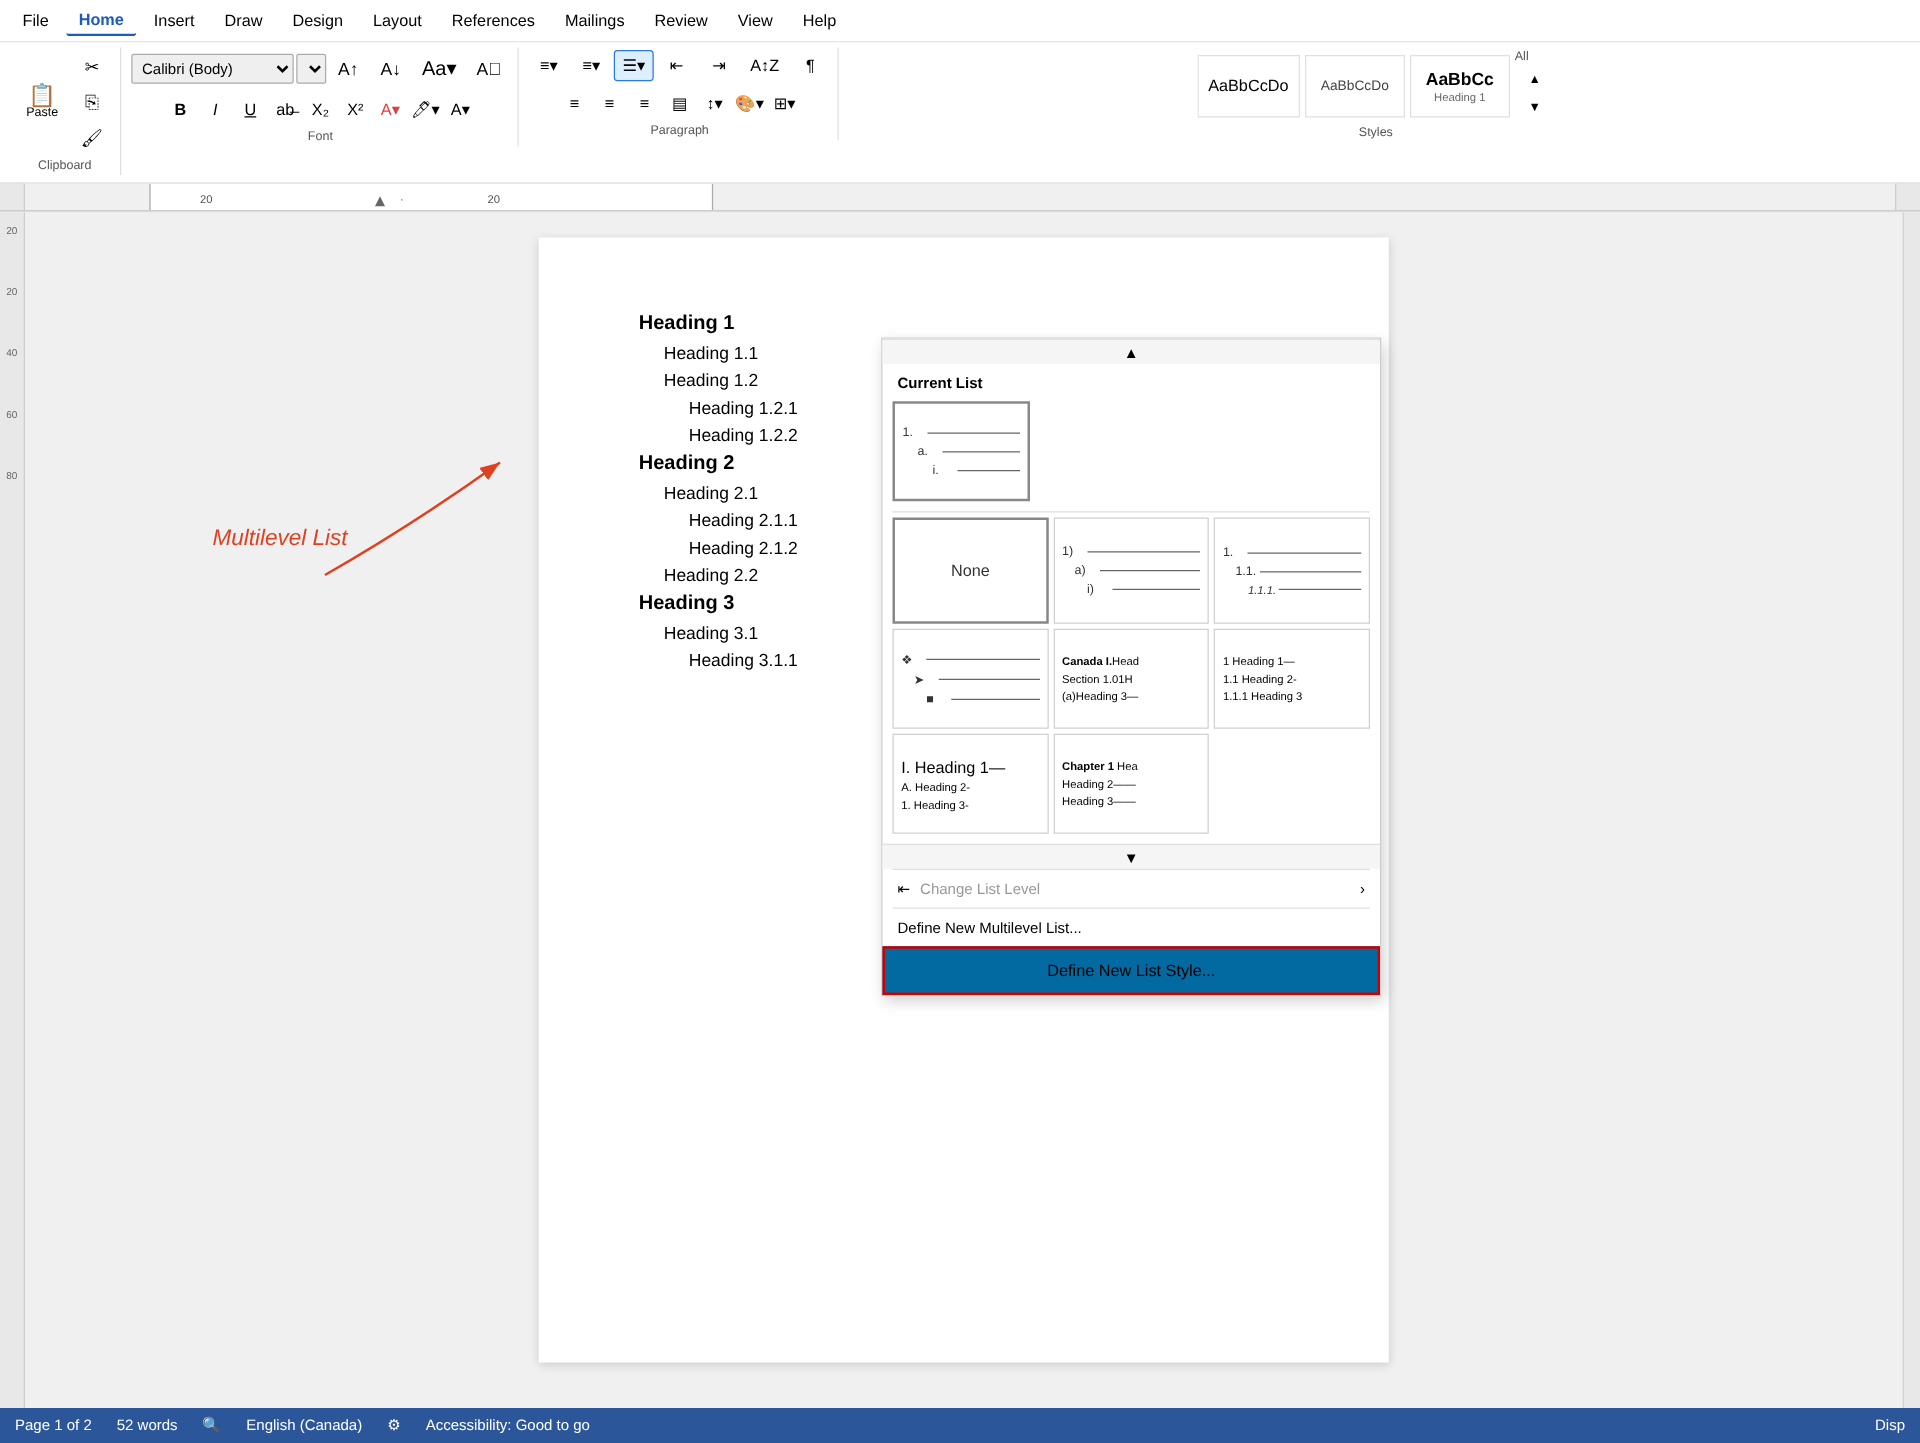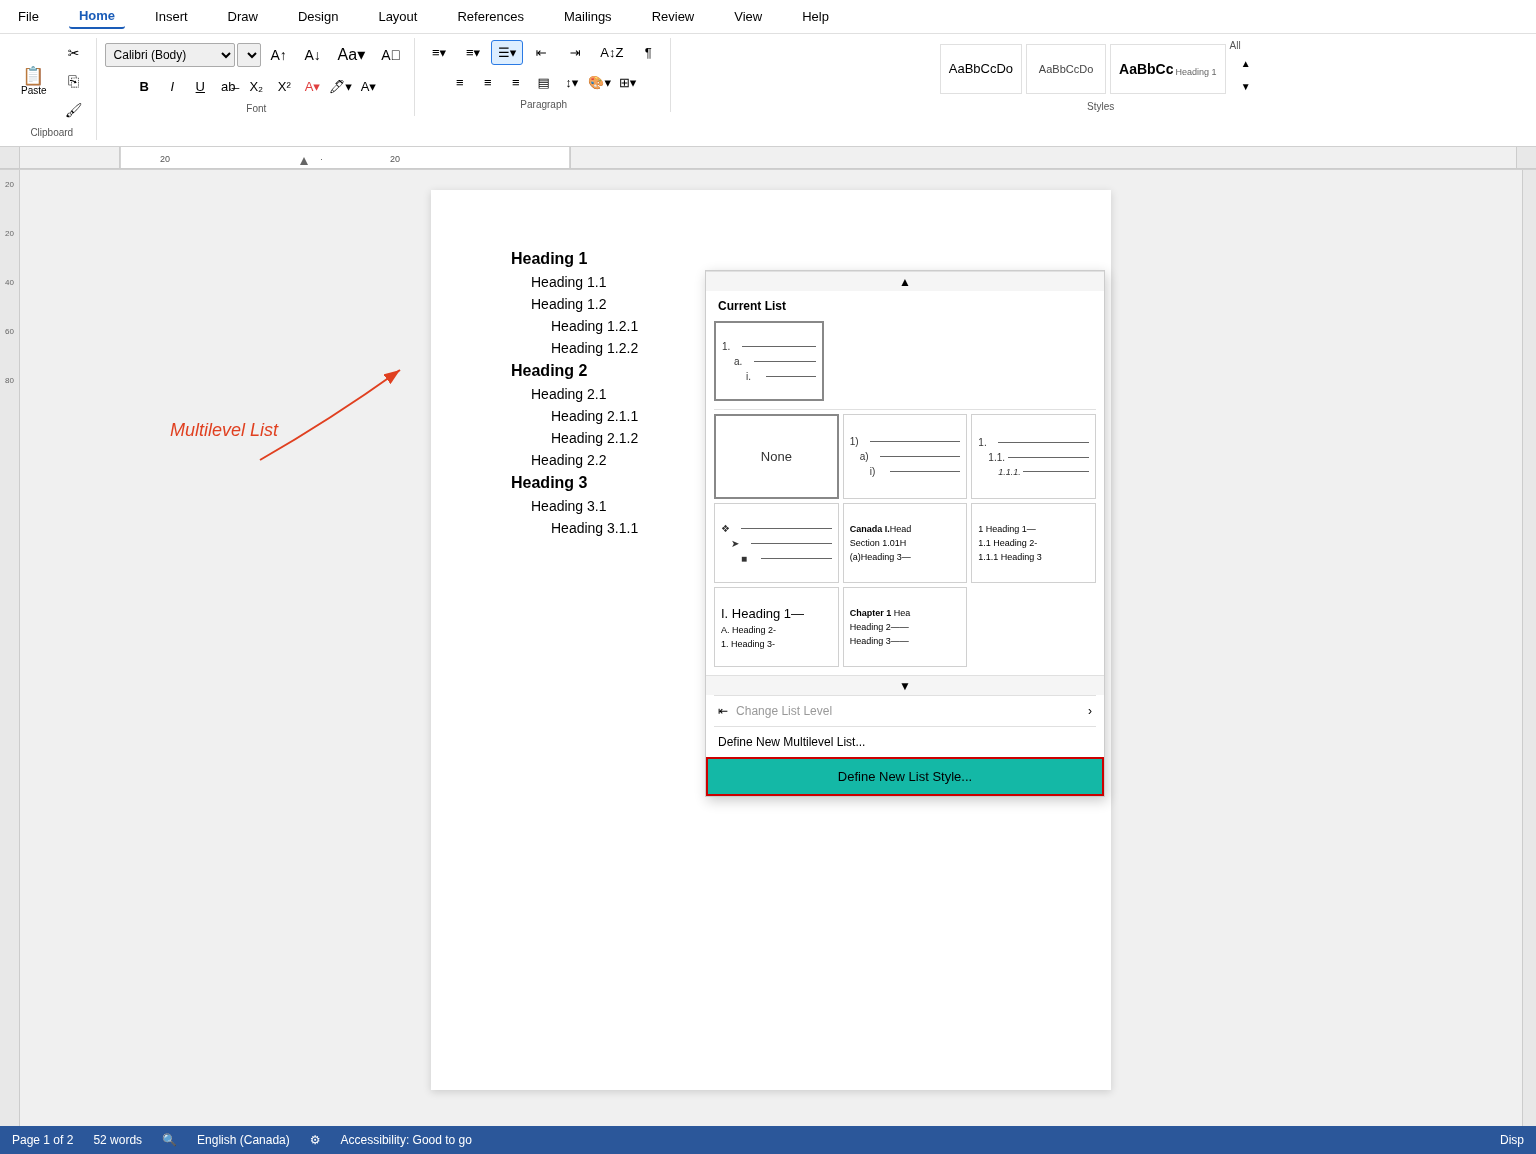--- a/index.html
+++ b/index.html
@@ -10,21 +10,21 @@
       background: #fff;
       border-bottom: 1px solid #d0d0d0;
     }
 
     
     .menu-bar {
       background: #fff;
       display: flex;
       align-items: center;
       padding: 4px 8px;
-      gap: 20px;
+      gap: 4px;
       border-bottom: 1px solid #e0e0e0;
     }
     .menu-item {
       padding: 4px 10px;
       font-size: 13px;
       cursor: pointer;
       border-radius: 3px;
     }
     .menu-item.active {
       color: #1a5cb8;
@@ -239,21 +239,21 @@
       gap: 8px;
     }
 
     .define-new-style {
       display: flex;
       align-items: center;
       justify-content: center;
       padding: 10px 12px;
       cursor: pointer;
       font-size: 13px;
-      background: #14b8a6;
+      background: #0369a1;
       border: 2px solid #c00;
       font-weight: 400;
     }
 
     
     .annotation-container {
       position: absolute;
       top: 250px;
       left: 150px;
       z-index: 200;
@@ -428,21 +428,21 @@
 
     <div class="ribbon-group" style="flex:1; border-right:none;">
       <div class="ribbon-row" style="gap:4px; overflow:hidden;">
         <div class="style-box">
           <span style="font-size:13px;">AaBbCcDo</span>
         </div>
         <div class="style-box">
           <span style="font-size:11px; color:#444;">AaBbCcDo</span>
         </div>
         <div class="style-box">
-          <div style="display:flex;flex-direction:row;align-items:flex-end;gap:2px;">
+          <div style="display:flex;flex-direction:column;align-items:center;gap:2px;">
             <span style="font-size:14px; font-weight:600;">AaBbCc</span>
             <span style="font-size:9px; color:#666;">Heading 1</span>
           </div>
         </div>
         <div style="display:flex;flex-direction:column;gap:2px;justify-content:center;">
           <div style="font-size:10px;color:#555;">All</div>
           <div class="ribbon-btn" style="font-size:10px;">▲</div>
           <div class="ribbon-btn" style="font-size:10px;">▼</div>
         </div>
       </div>

